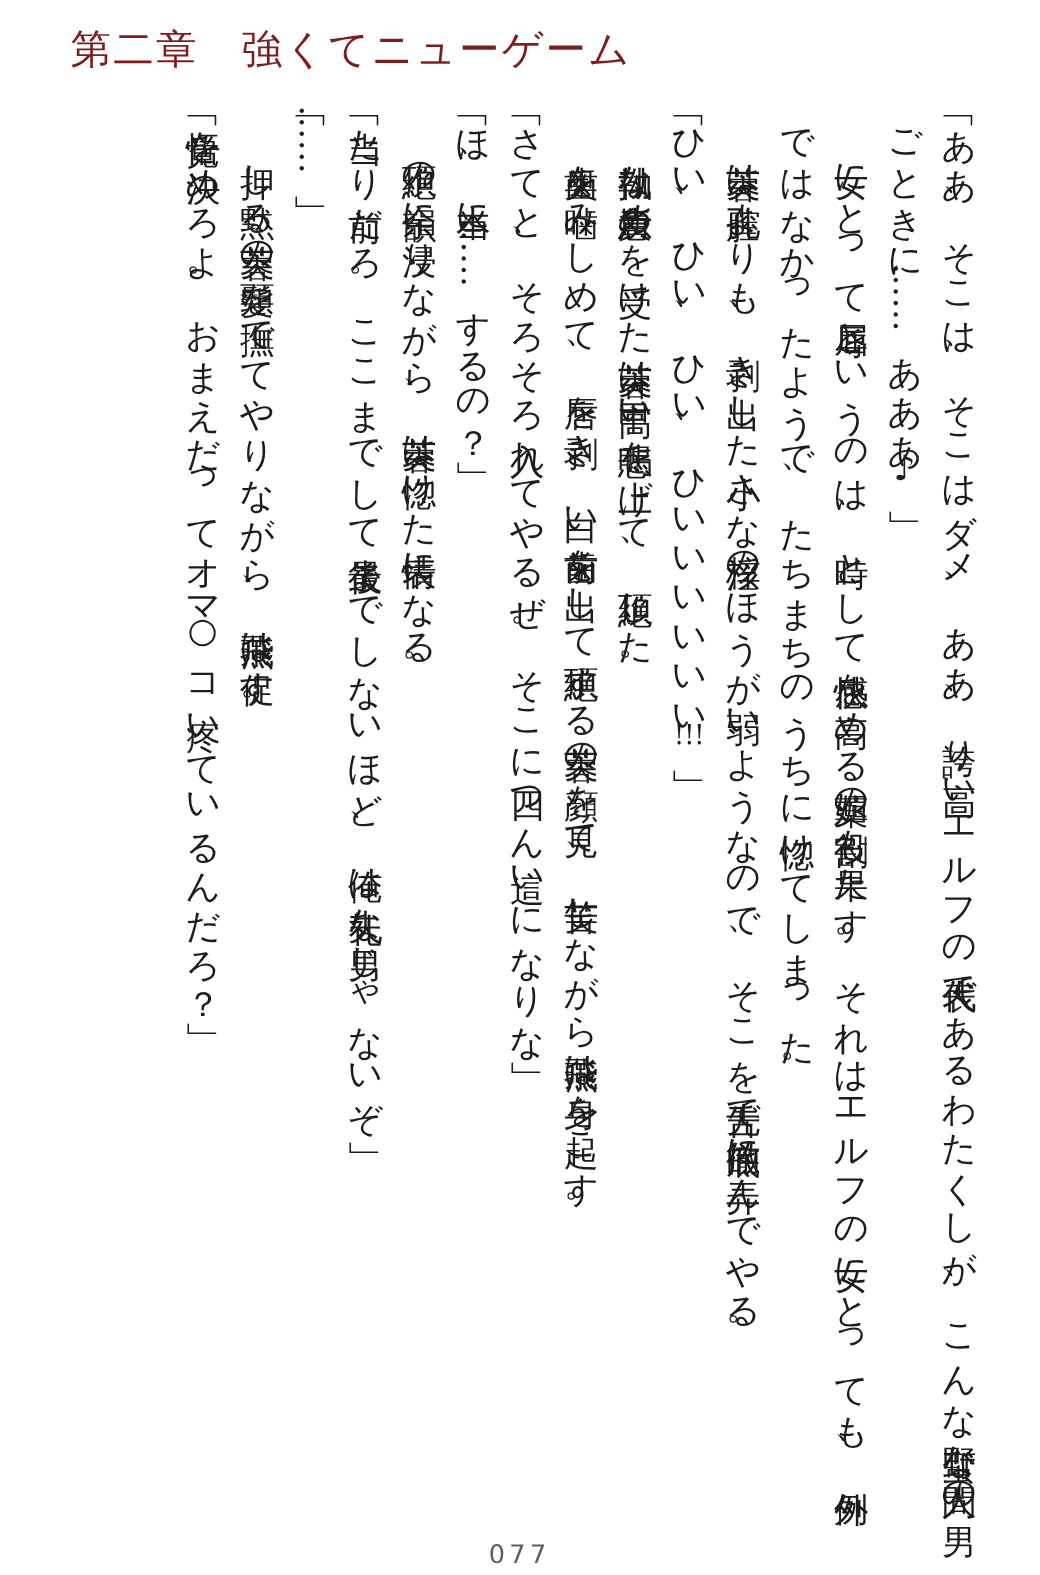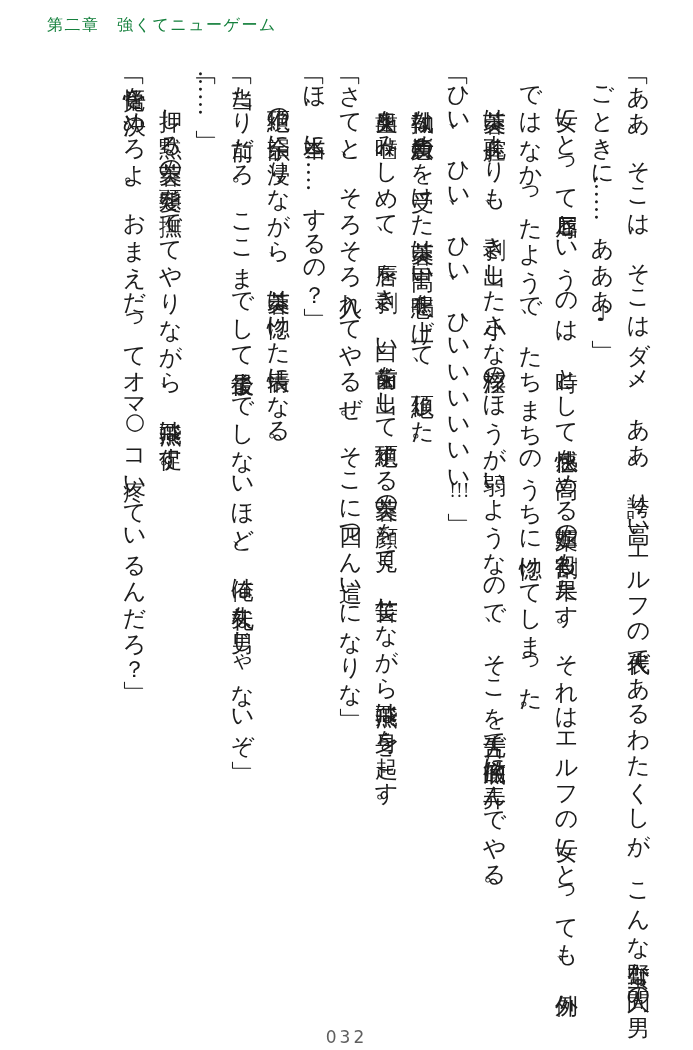--- a/index.html
+++ b/index.html
@@ -16,22 +16,22 @@
   }
   .page {
     position: absolute;
     inset: 0;
     background: #ffffff;
   }
   .running-header {
     position: absolute;
     top: 15px;
     left: 47px;
-    font-size: 16px;
-    color: #15803d;
+    font-size: 27px;
+    color: #7f1d1d;
     letter-spacing: 1.5px;
     white-space: nowrap;
     writing-mode: horizontal-tb;
   }
   .page-text {
     position: absolute;
     top: 70px;
     right: 36px;
     width: 622px;
     height: 932px;
@@ -85,15 +85,15 @@
       <p class="para indent">奥歯を噛みしめて、唇を剥き、白い前歯を出して絶頂する芙蓉の顔を見て、苦笑しながら飛燕は身を起こす。</p>
       <p class="para">「さてと、そろそろ入れてやるぜ。そこに四つん這いになりな」</p>
       <p class="para">「ほ、本当に……するの？」</p>
       <p class="para indent">絶頂の余韻に浸りながら、芙蓉は惚けた表情になる。</p>
       <p class="para">「当たり前だろ。ここまでして最後までしないほど、俺は失礼な男じゃないぞ」</p>
       <p class="para">「……」</p>
       <p class="para indent">押し黙る芙蓉の頭髪を撫でてやりながら、飛燕は促す。</p>
       <p class="para">「覚悟を決めろよ。おまえだってオマ○コ疼いているんだろ？」</p>
     </div>
 
-  <div class="page-number">032</div>
+  <div class="page-number">077</div>
 
 </div>
 
 </body></html>

